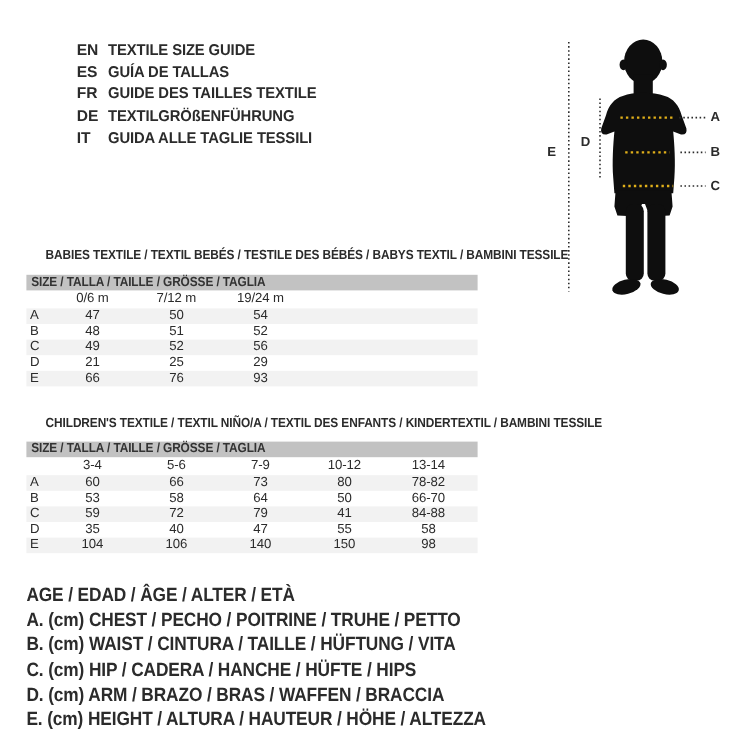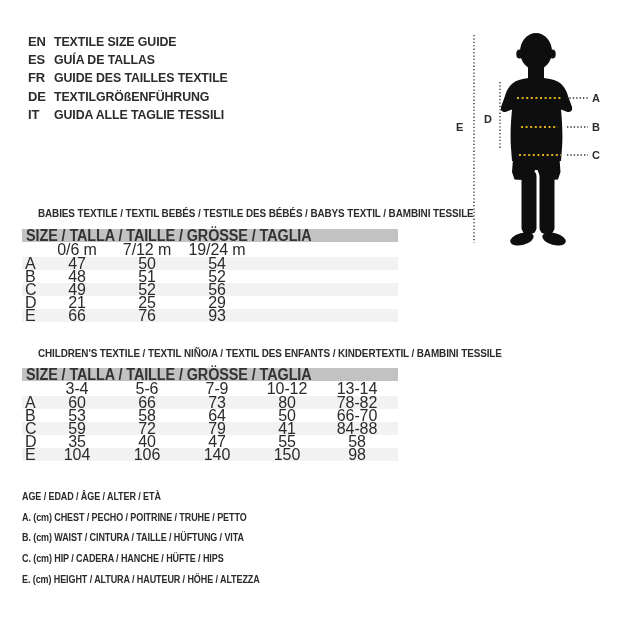--- a/index.html
+++ b/index.html
@@ -6,45 +6,45 @@
   .canvas{
     position:relative;width:620px;height:620px;background:#ffffff;overflow:hidden;
     font-family:"Liberation Sans",sans-serif;color:#2b2b2b;letter-spacing:-0.1px;
   }
   
   .sx90{display:inline-block;transform:scaleX(.9);transform-origin:0 50%;white-space:nowrap;}
   .sx95{display:inline-block;transform:scaleX(.95);transform-origin:0 50%;white-space:nowrap;}
 
   
   .lang-header{position:absolute;left:28px;top:32px;}
-  .lang-row{display:flex;height:18.3px;align-items:center;font-size:13px;font-weight:700;}
+  .lang-row{display:flex;height:18.3px;align-items:center;font-size:13px;font-weight:700;margin-left:36px;}
   .lang-code{width:26px;flex:0 0 26px;}
 
   
   .figure{position:absolute;left:440px;top:20px;width:180px;height:238px;}
   .figure svg{position:absolute;left:0;top:0;}
   .mlabel{position:absolute;font-size:11px;font-weight:700;line-height:12px;}
 
   
   .sec-title{position:absolute;left:22px;font-size:11px;font-weight:700;line-height:13px;white-space:nowrap;padding-left:16px;}
 
   
-  .table{position:absolute;left:22px;width:376px;font-size:16px;}
+  .table{position:absolute;left:22px;width:376px;font-size:11px;}
   .size-bar{height:13px;line-height:13.5px;background:#c2c2c2;font-weight:700;padding-left:4px;color:#333;}
   .trow{display:grid;height:13px;line-height:13px;align-items:center;}
   .trow.head{height:15px;line-height:15px;}
   .babies-grid{grid-template-columns:20px 70px 70px 70px 1fr;}
   .children-grid{grid-template-columns:20px 70px 70px 70px 70px 70px 1fr;}
   .stripe{background:#f2f2f2;}
   .cell{text-align:center;}
   .cell.rlabel{text-align:left;padding-left:3px;}
 
   
   .legend{position:absolute;left:22px;top:487px;}
-  .legend-line{height:20.7px;line-height:20.7px;font-size:10px;font-weight:700;white-space:nowrap;}
+  .legend-line{height:20.7px;line-height:20.7px;font-size:16px;font-weight:700;white-space:nowrap;}
 </style>
 </head>
 <body>
 
 <div class="canvas">
 
   <div class="lang-header">
     <div class="lang-row">
       <span class="lang-code">EN</span>
       <span class="sx95">TEXTILE SIZE GUIDE</span>
@@ -214,16 +214,17 @@
       <span class="cell">98</span>
       <span class="cell"></span>
     </div>
   </div>
 
   <div class="legend">
     <div class="legend-line"><span class="sx90">AGE / EDAD / ÂGE / ALTER / ETÀ</span></div>
     <div class="legend-line"><span class="sx90">A. (cm) CHEST / PECHO / POITRINE / TRUHE / PETTO</span></div>
     <div class="legend-line"><span class="sx90">B. (cm) WAIST / CINTURA / TAILLE / HÜFTUNG / VITA</span></div>
     <div class="legend-line"><span class="sx90">C. (cm) HIP / CADERA / HANCHE / HÜFTE / HIPS</span></div>
+    <div class="legend-line"><span class="sx90">D. (cm) ARM / BRAZO / BRAS / WAFFEN / BRACCIA</span></div>
     <div class="legend-line"><span class="sx90">E. (cm) HEIGHT / ALTURA / HAUTEUR / HÖHE / ALTEZZA</span></div>
   </div>
 
 </div>
 
 </body></html>

